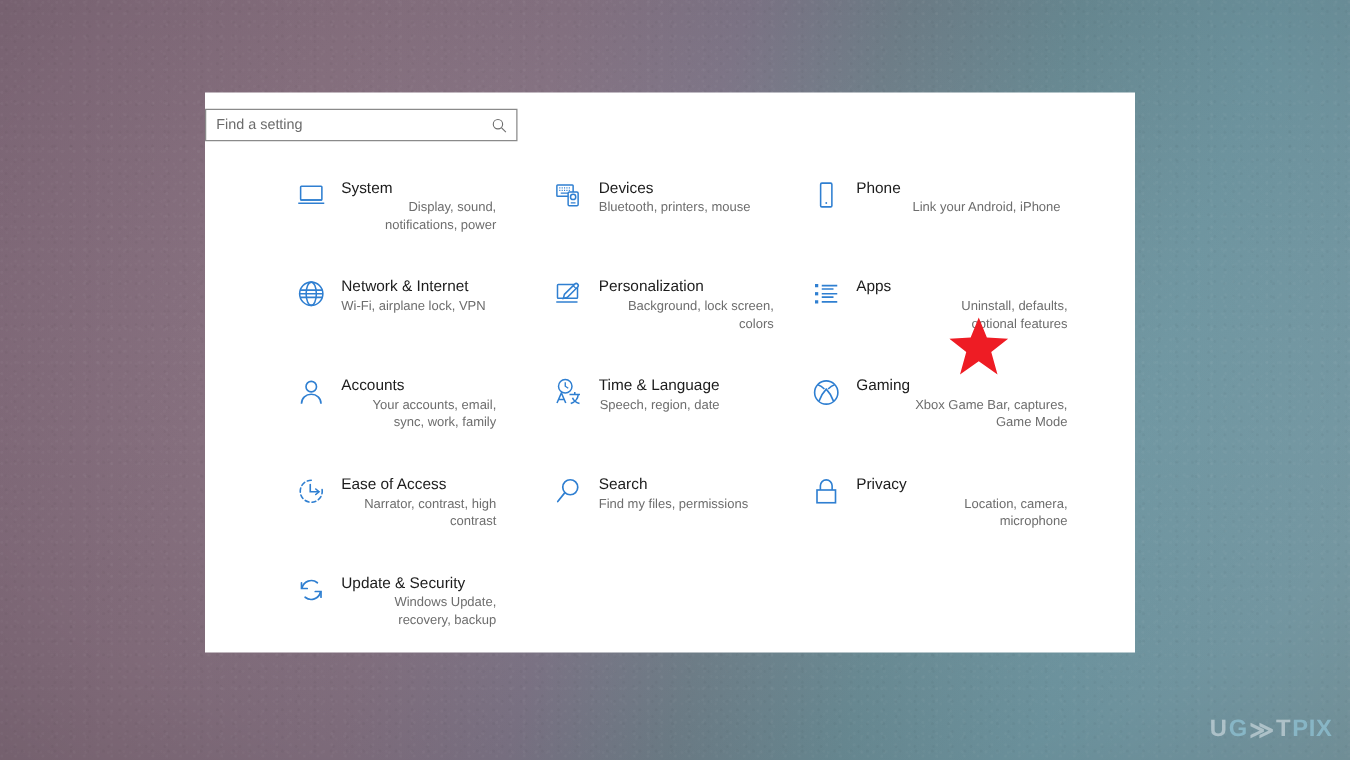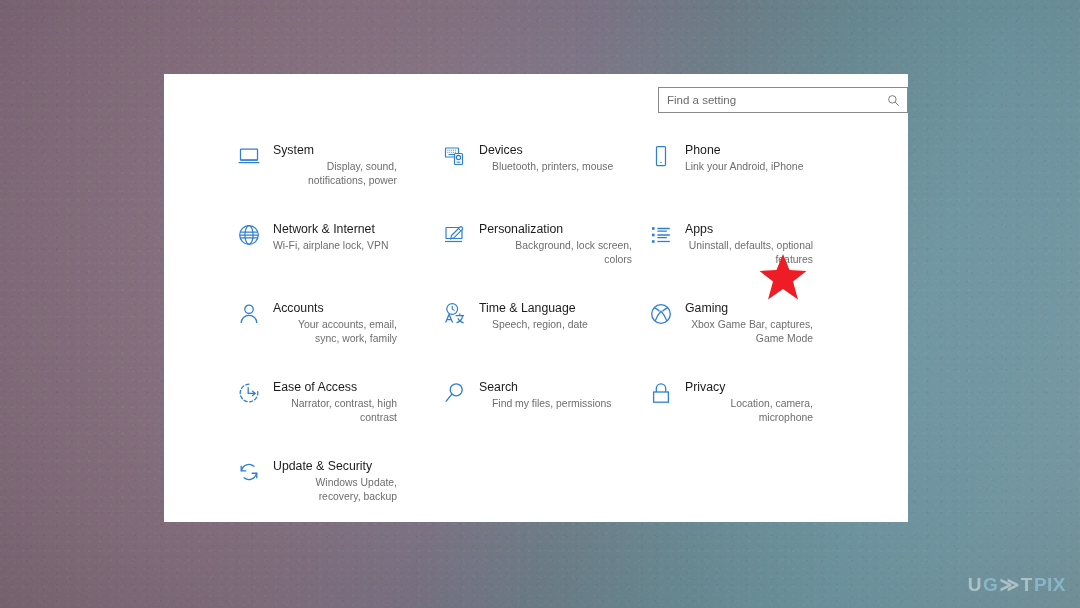--- a/index.html
+++ b/index.html
@@ -57,21 +57,21 @@
     top: 74px;
     width: 744px;
     height: 448px;
     background: #ffffff;
     overflow: hidden;
   }
 
   
   .search-row {
     display: flex;
-    justify-content: flex-end;
+    justify-content: flex-start;
     padding-top: 13px;
   }
   #search-box {
     position: relative;
     width: 250px;
     height: 26px;
     border: 1px solid #8a8a8a;
     background: #fff;
     display: flex;
     align-items: center;
@@ -137,22 +137,22 @@
   .settings-desc {
     font-size: 10.4px;
     color: #6d6d6d;
     line-height: 14px;
     margin-top: 2px;
     max-width: 124px;
     text-align: right;
   }
 
   
-  .settings-item[data-col="2"] .settings-desc { max-width: 140px; margin-left: 13px; }
-  .settings-item[data-col="3"] .settings-desc { max-width: 128px; }
+  .settings-item[data-col="2"] .settings-desc { max-width: 140px; }
+  .settings-item[data-col="3"] .settings-desc { max-width: 128px; margin-left: 45px; }
 
   
   #star-annotation {
     position: absolute;
     left: 758px;
     top: 252px;
     width: 50px;
     height: 50px;
     pointer-events: none;
   }

